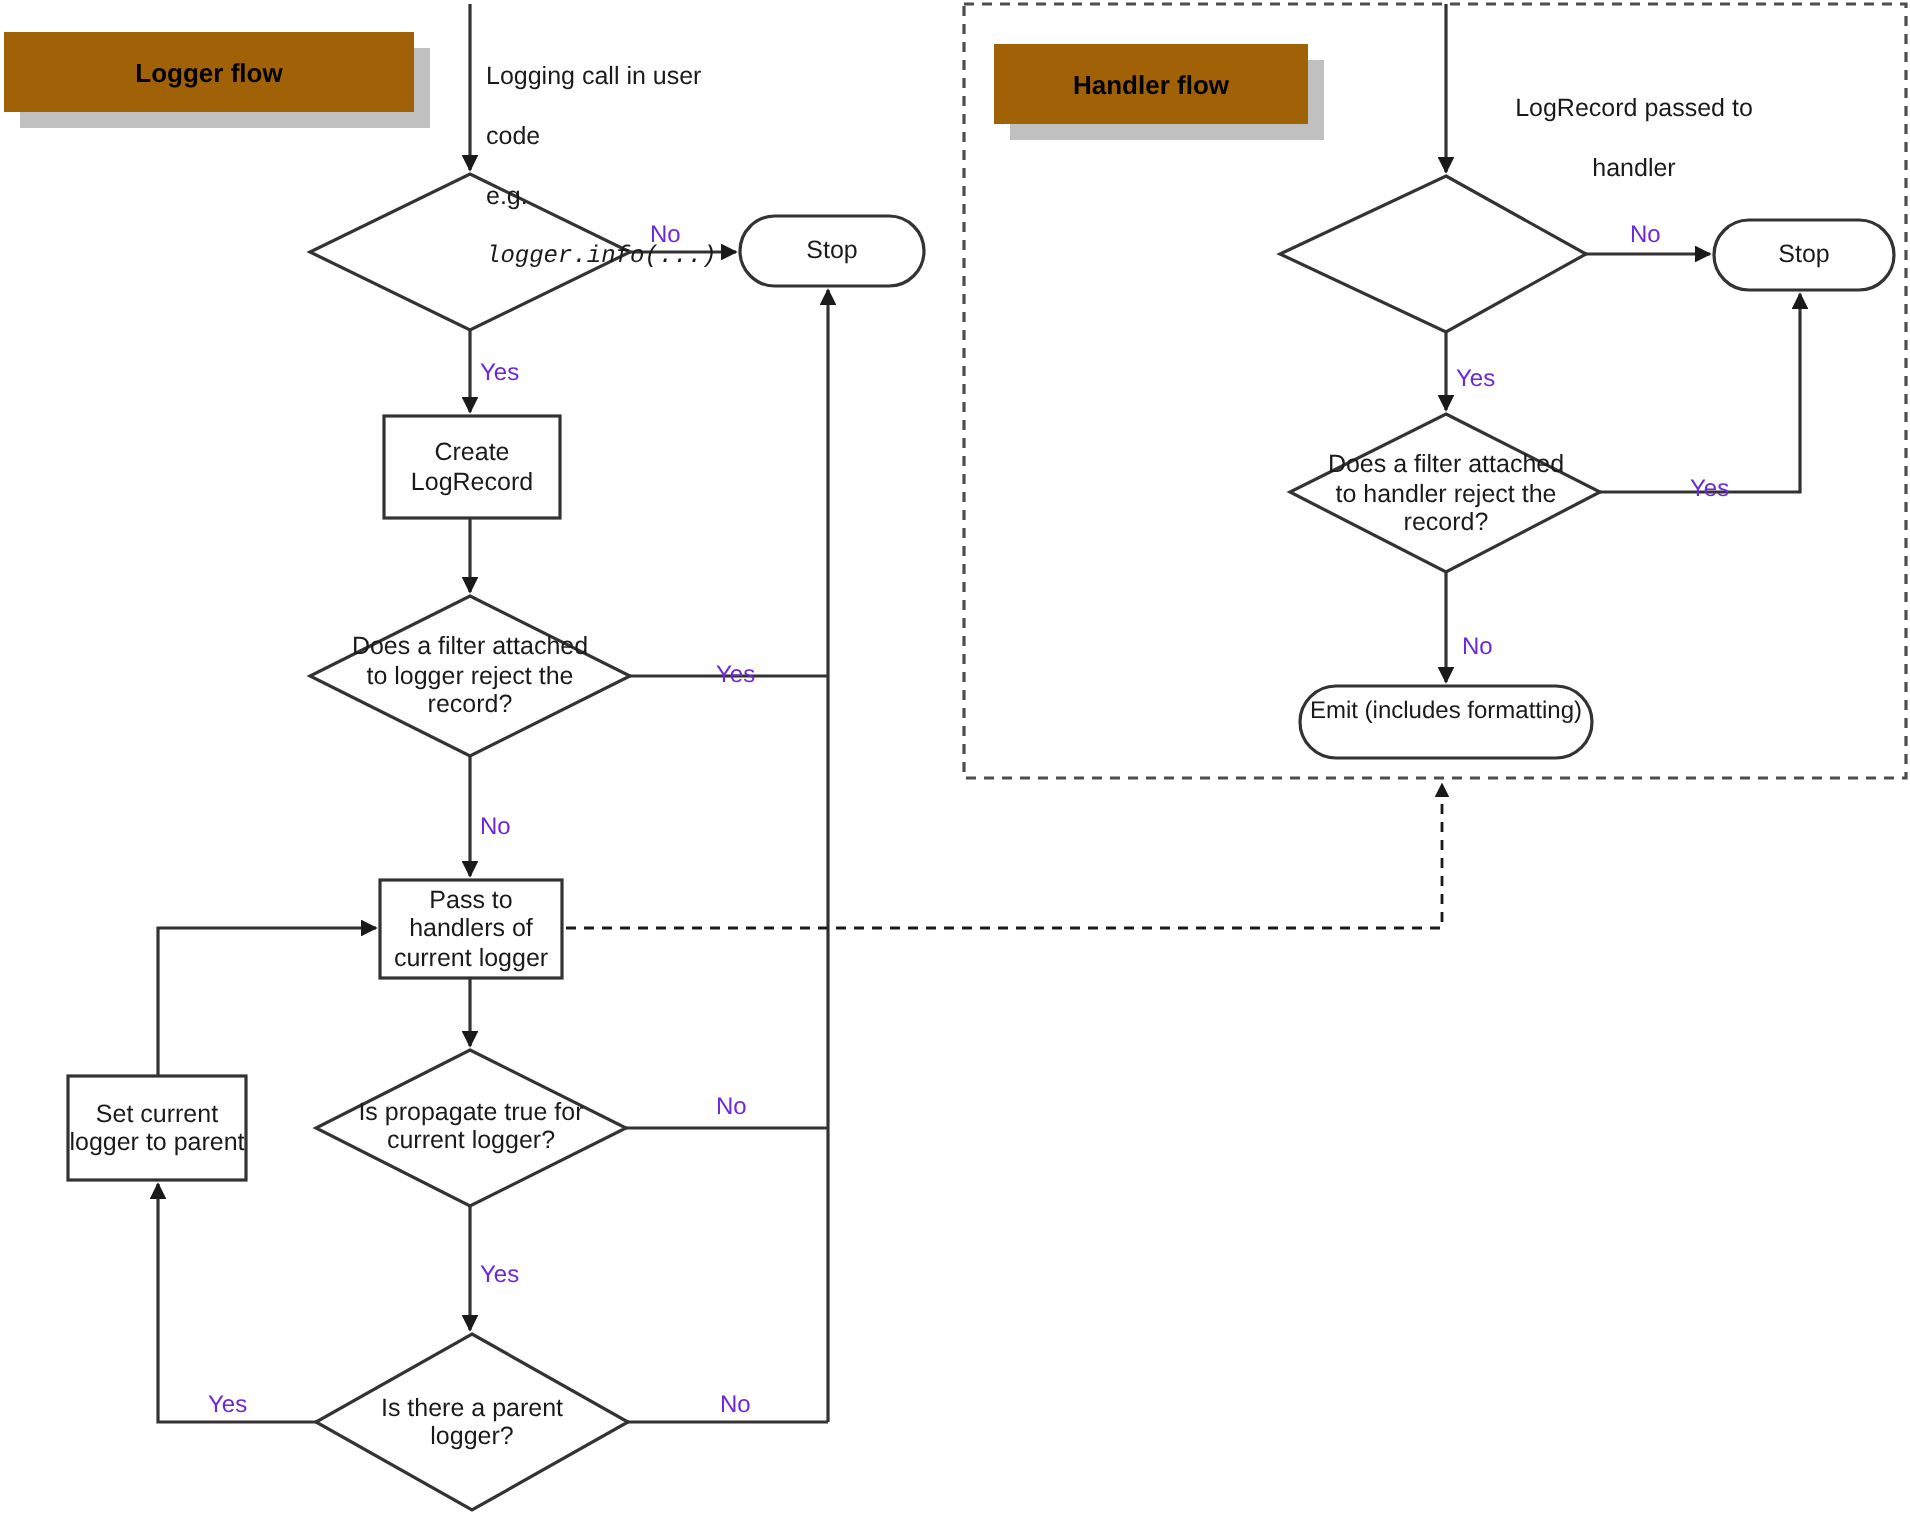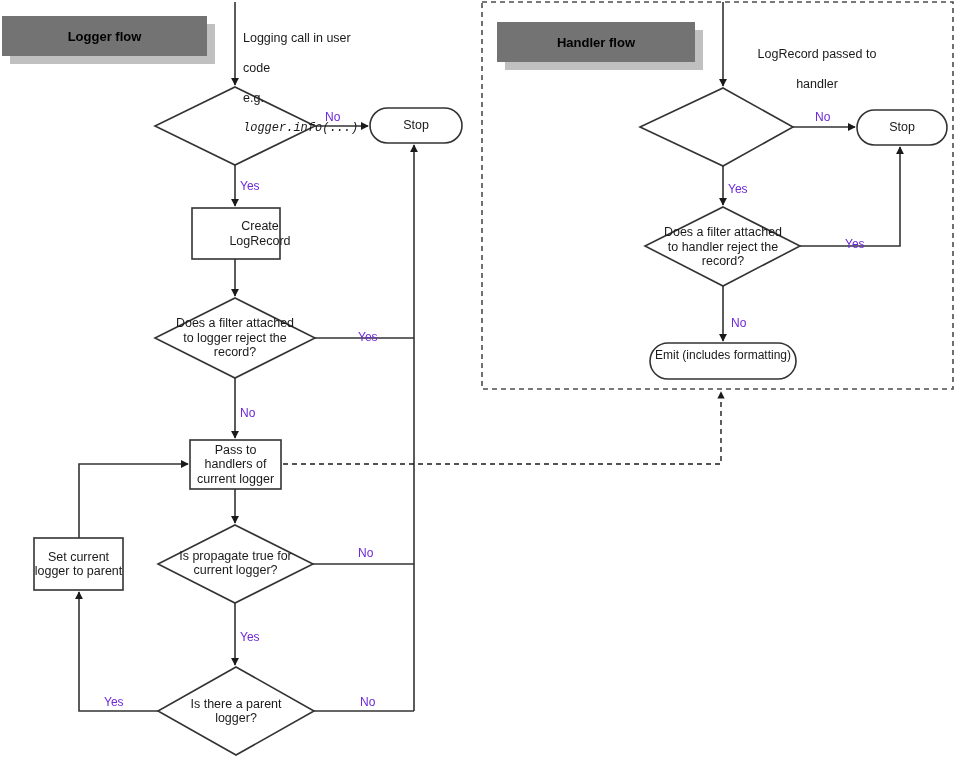--- a/index.html
+++ b/index.html
@@ -53,21 +53,21 @@
     width: 100%;
     height: 100%;
     background: #c0c0c0;
   }
   .banner .face {
     position: absolute;
     left: 0;
     top: 0;
     width: 100%;
     height: 100%;
-    background: #737373;
+    background: #a16207;
     display: flex;
     align-items: center;
     justify-content: center;
   }
   .banner .face span {
     font-size: 13px;
     font-weight: bold;
     color: #000000;
   }
   .caption {
@@ -160,21 +160,21 @@
     </g>
   </svg>
 
   <div class="banner" style="left:2px; top:16px; width:205px; height:40px;">
     <div class="shade"></div>
     <div class="face">
       <span>Logger flow</span>
     </div>
   </div>
 
-  <div class="banner" style="left:497px; top:22px; width:198px; height:40px;">
+  <div class="banner" style="left:497px; top:22px; width:157px; height:40px;">
     <div class="shade"></div>
     <div class="face">
       <span>Handler flow</span>
     </div>
   </div>
 
   <div class="caption" style="left:243px; top:16px; width:190px;">
     <div>Logging call in user</div>
     <div>code</div>
     <div>e.g.</div>
@@ -182,21 +182,21 @@
   </div>
 
   <div class="caption" style="left:727px; top:32px; width:180px; text-align:center;">
     <div>LogRecord passed to</div>
     <div>handler</div>
   </div>
 
 
   <div class="node-text" style="left:370px; top:108px; width:92px; height:35px;">Stop</div>
 
-  <div class="node-text" style="left:192px; top:208px; width:88px; height:51px;margin-left:24px;">Create
+  <div class="node-text" style="left:192px; top:208px; width:88px; height:51px;">Create
 LogRecord</div>
 
   <div class="node-text" style="left:150px; top:315px; width:170px; height:46px;">Does a filter attached
 to logger reject the
 record?</div>
 
   <div class="node-text" style="left:30px; top:538px; width:97px; height:52px;">Set current
 logger to parent</div>
 
   <div class="node-text" style="left:190px; top:440px; width:91px; height:49px;">Pass to

